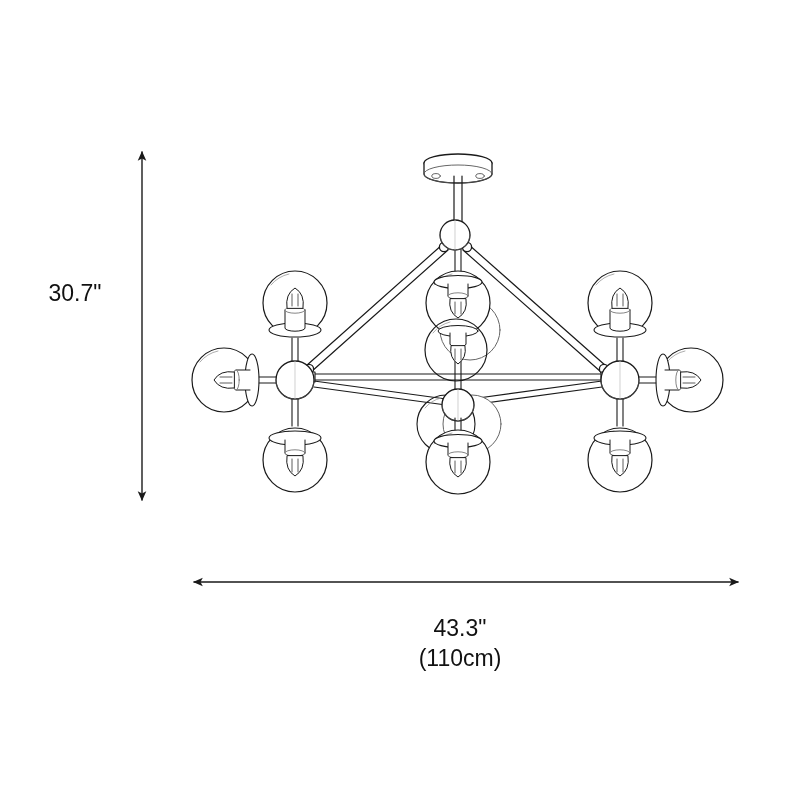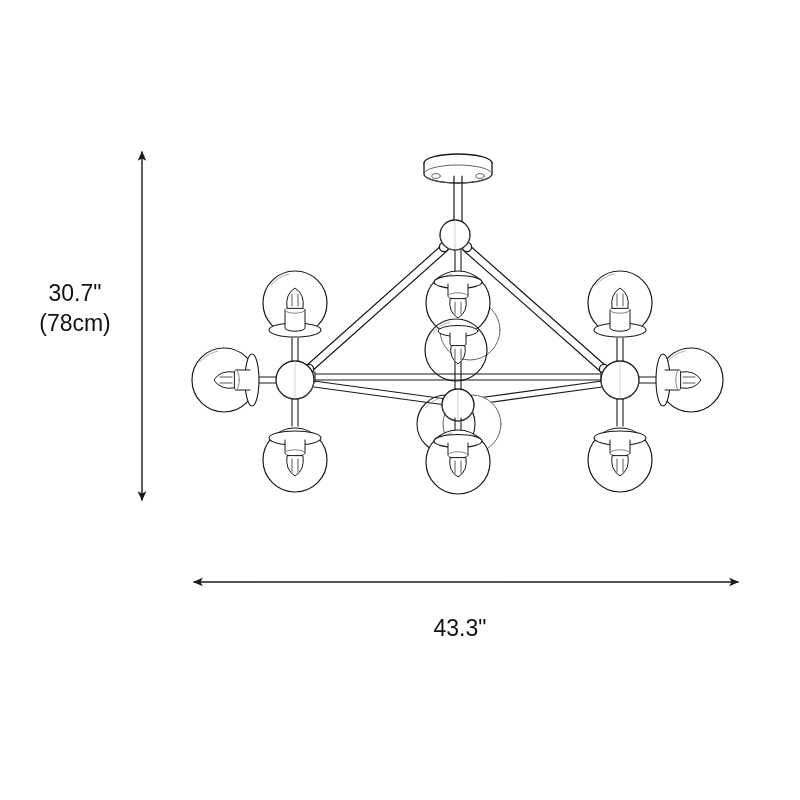--- a/index.html
+++ b/index.html
@@ -279,20 +279,20 @@
         <circle cx="620" cy="380" r="19" fill="#ffffff" stroke="#1a1a1a" stroke-width="1.3"></circle>
         <path d="M 601 380 A 19 19 0 0 0 639 380" fill="none" stroke="#555555" stroke-width="0.8"></path>
         <line x1="620" y1="361" x2="620" y2="399" stroke="#bbbbbb" stroke-width="0.7"></line>
       </g>
 
     </g>
   </svg>
 
   <div class="dim-text" id="height-label">
     <span class="lbl-line">30.7"</span>
-    <span class="lbl-line">(78cm)</span>
   </div>
 
   <div class="dim-text" id="width-label">
     <span class="lbl-line">43.3"</span>
+    <span class="lbl-line">(110cm)</span>
   </div>
 
 </div>
 
 </body></html>

